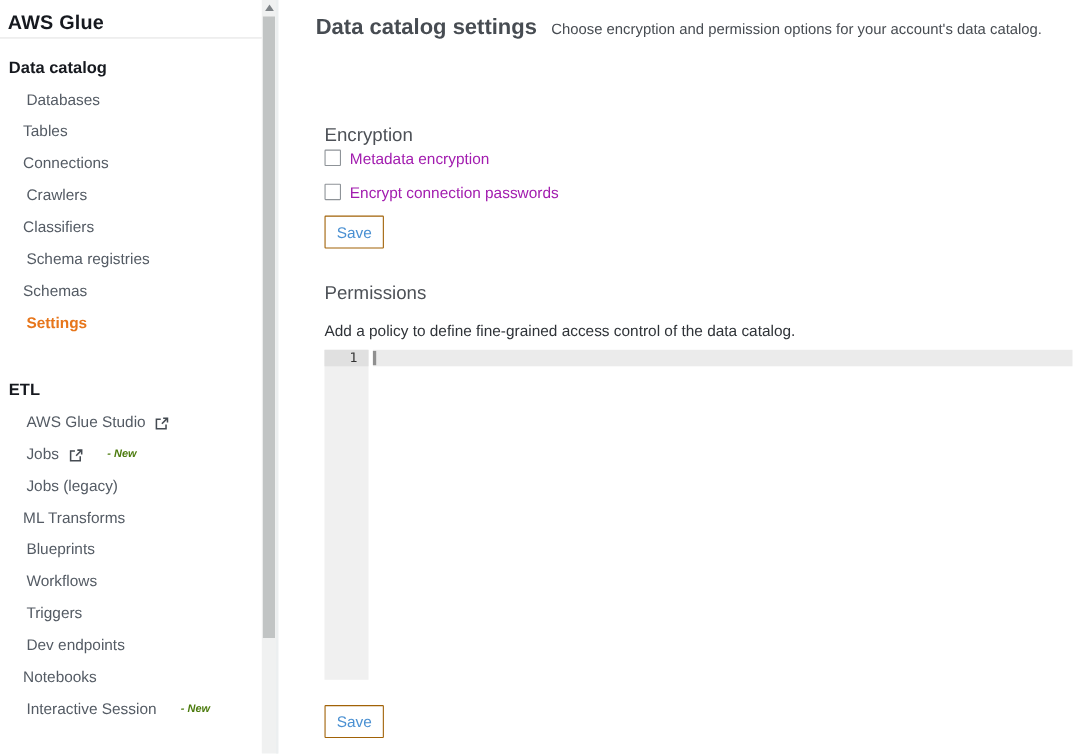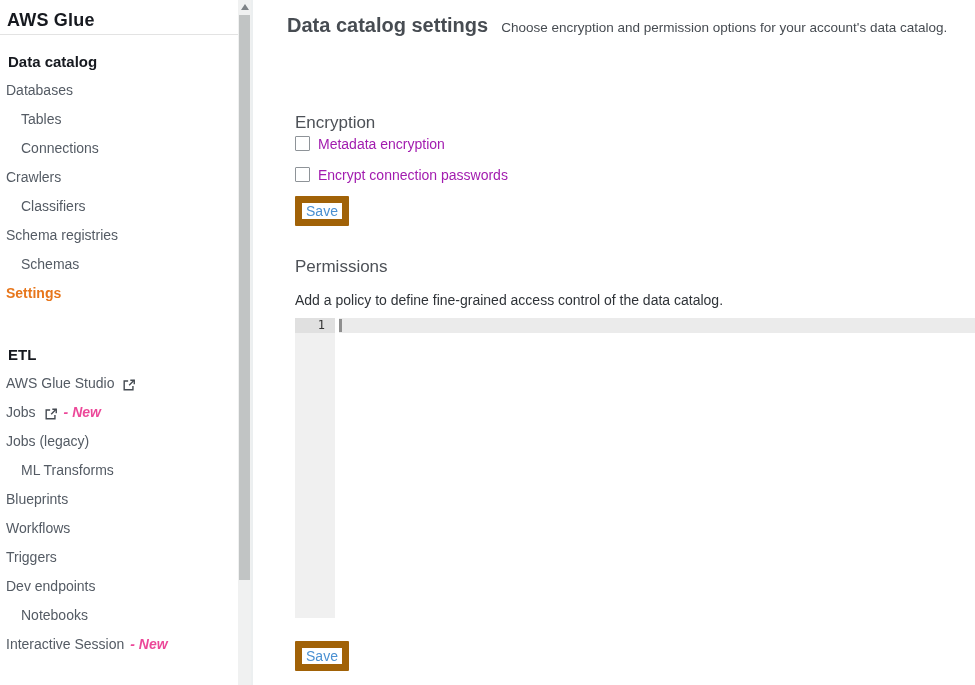--- a/index.html
+++ b/index.html
@@ -20,28 +20,28 @@
   }
   .sidebar-title{
     font-size:18px;font-weight:bold;color:#16191f;letter-spacing:.2px;
   }
   .nav{list-style:none;margin:0;padding:12px 0 0 0;}
   .nav-heading{
     height:29px;line-height:29px;padding-left:8px;
     font-size:15px;font-weight:bold;color:#16191f;
   }
   .nav-item{
-    height:29px;line-height:29px;padding-left:6px;
+    height:29px;line-height:29px;padding-left:24px;
     font-size:14px;color:#545b64;cursor:pointer;
     display:flex;align-items:center;white-space:nowrap;
   }
   .nav-item.indent{padding-left:21px;}
   .nav-item.selected .nav-label{color:#e7761b;font-weight:bold;}
   .badge-new{
-    color:#ec4899;font-style:italic;font-weight:bold;font-size:14px;margin-left:6px;
+    color:#4d7c0f;font-style:italic;font-weight:bold;font-size:10px;margin-left:22px;
   }
   .ext-icon{margin-left:8px;display:inline-flex;color:#454b52;position:relative;top:1px;}
   .section-gap{margin-top:32px;}
 
   
   .v-scrollbar{
     position:absolute;left:238px;top:0;width:15px;height:685px;background:#f0f1f1;
     border-right:2px solid #eceff0;box-sizing:border-box;
   }
   .scroll-up-arrow{
@@ -73,21 +73,21 @@
   #cb-row-1{top:166px;}
   .checkbox-row input[type=checkbox]{
     -webkit-appearance:none;appearance:none;margin:0 8px 0 0;
     width:15px;height:15px;background:#fff;border:1px solid #8e9398;border-radius:1px;
     cursor:pointer;
   }
   .checkbox-label{font-size:14px;color:#a21caf;}
 
   .save-btn{
     position:absolute;left:295px;width:54px;height:30px;box-sizing:border-box;
-    background:#fff;border:7px solid #a16207;border-radius:1px;
+    background:#fff;border:1px solid #a16207;border-radius:1px;
     color:#4a90d2;font-size:14px;font-family:inherit;cursor:pointer;padding:0;
   }
   #save-encryption{top:196px;}
   #save-permissions{top:641px;}
 
   .perm-desc{
     position:absolute;left:295px;top:278px;font-size:14px;color:#2f3338;
   }
 
   

